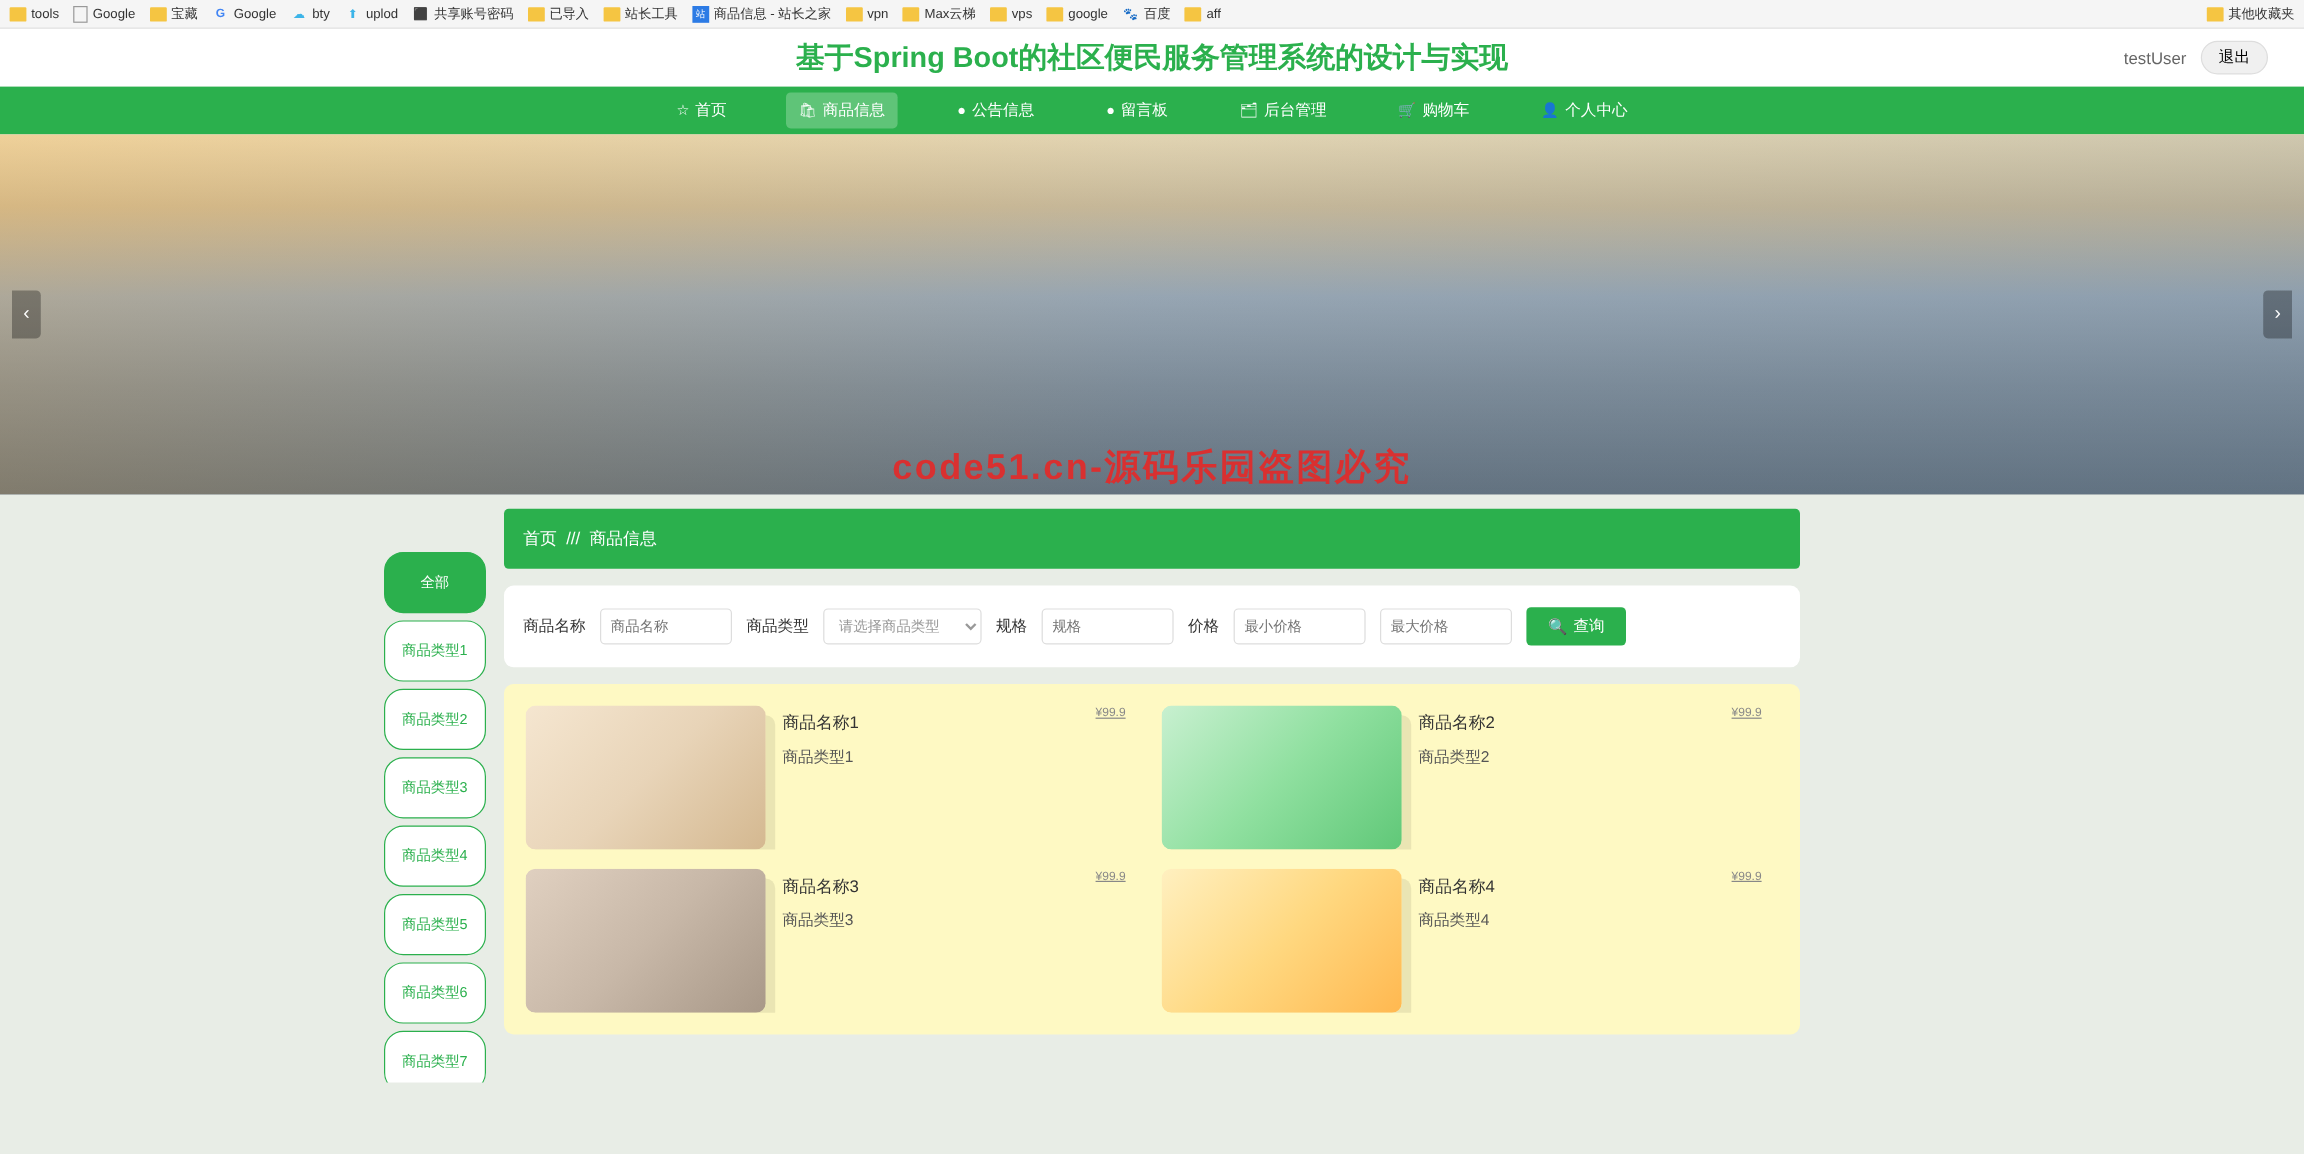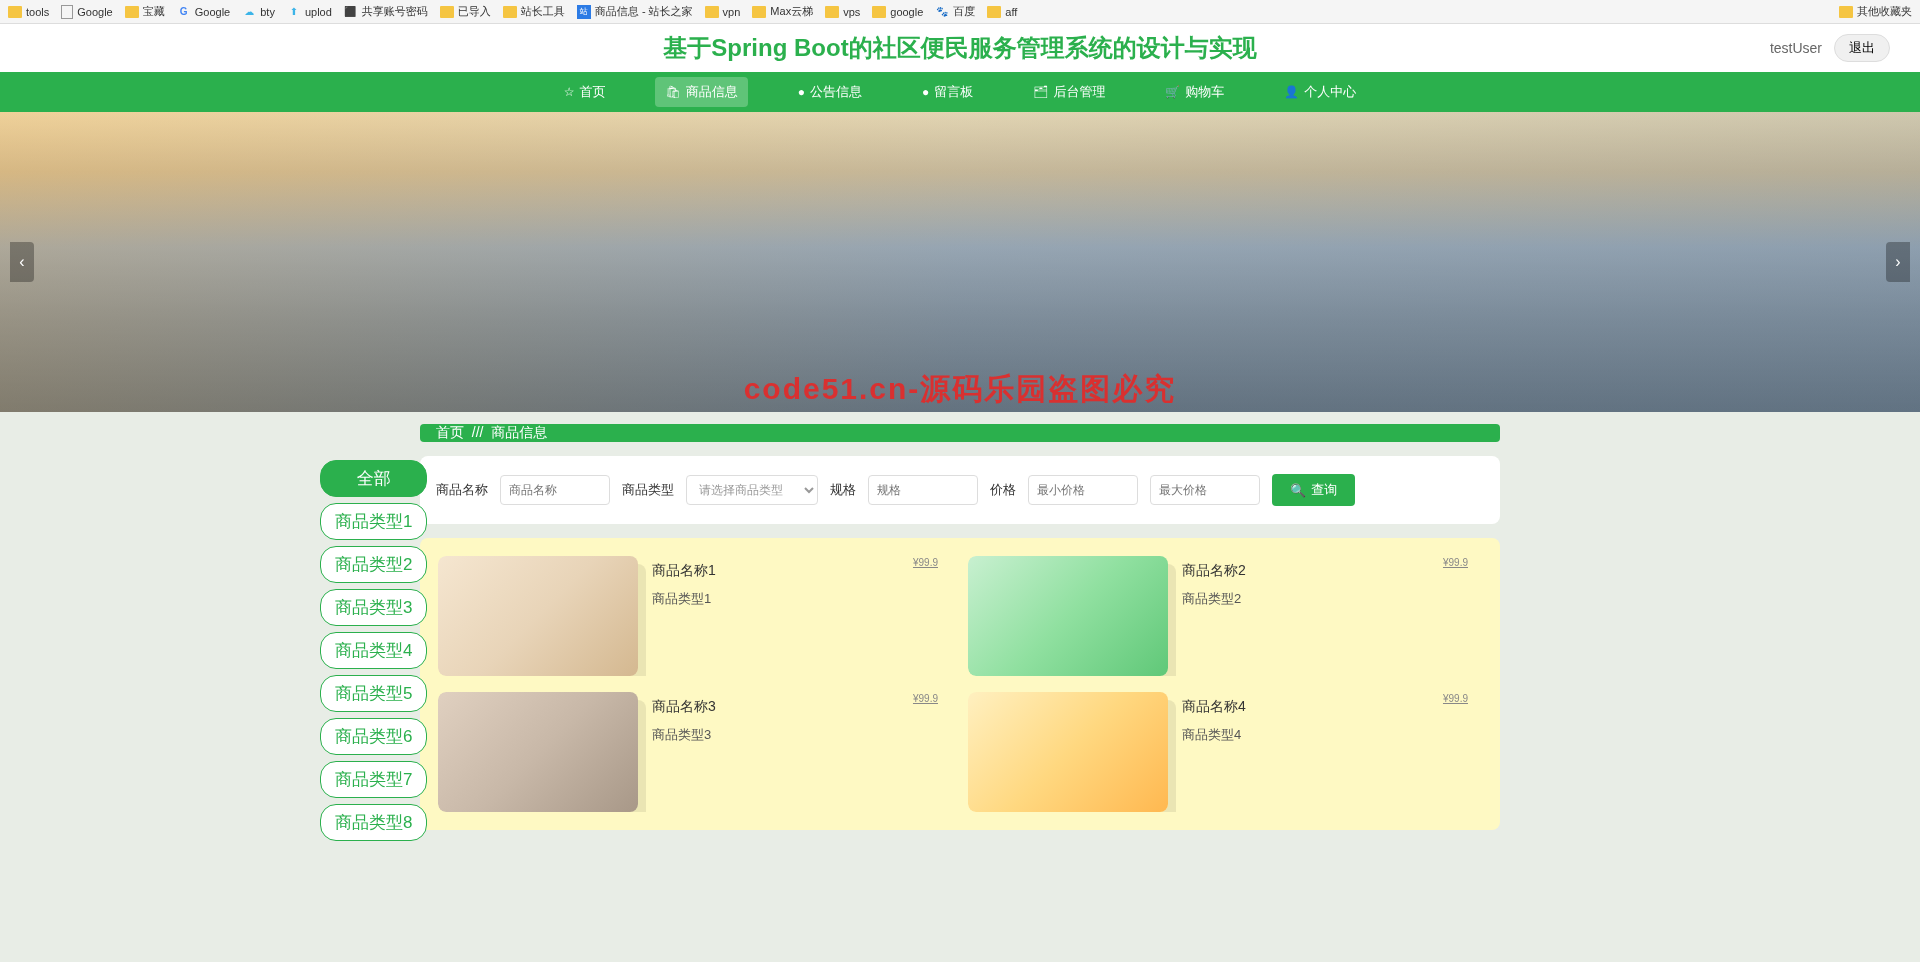--- a/index.html
+++ b/index.html
@@ -31,25 +31,25 @@
     .banner-arrow { position: absolute; top: 50%; transform: translateY(-50%); width: 24px; height: 40px; background: rgba(0,0,0,0.3); color: #fff; display: flex; align-items: center; justify-content: center; cursor: pointer; font-size: 16px; }
     .banner-arrow.left { left: 10px; border-radius: 0 4px 4px 0; }
     .banner-arrow.right { right: 10px; border-radius: 4px 0 0 4px; }
     .watermark { position: absolute; left: 50%; bottom: 2px; transform: translateX(-50%); color: #d93030; font-size: 30px; font-weight: bold; letter-spacing: 2px; }
     
     
     .content-wrap { display: flex; justify-content: center; padding: 0 10px 40px; }
     .content { width: 1080px; position: relative; }
     
     
-    .breadcrumb-bar { background: #2bb04d; color: #fff; padding: 0 16px; border-radius: 4px; margin-top: 12px; font-size: 14px; }
+    .breadcrumb-bar { background: #2bb04d; color: #fff; padding: 16px 16px; border-radius: 4px; margin-top: 12px; font-size: 14px; }
     
     
     .category-list { position: absolute; left: -100px; top: 48px; display: flex; flex-direction: column; gap: 6px; }
-    .category-btn { border: 1px solid #2bb04d; color: #2bb04d; background: #fff; padding: 6px 14px; border-radius: 16px; font-size: 17px; cursor: pointer; text-align: center; min-width: 70px; }
+    .category-btn { border: 1px solid #2bb04d; color: #2bb04d; background: #fff; padding: 16px 14px; border-radius: 16px; font-size: 12px; cursor: pointer; text-align: center; min-width: 70px; }
     .category-btn.active { background: #2bb04d; color: #fff; }
     
     
     .filter-panel { background: #fff; border-radius: 8px; padding: 18px 16px; margin-top: 14px; display: flex; align-items: center; gap: 12px; flex-wrap: wrap; }
     .filter-label { font-size: 13px; color: #333; }
     .filter-input, .filter-select { border: 1px solid #ddd; border-radius: 4px; padding: 6px 8px; font-size: 12px; height: 30px; }
     .filter-input { width: 110px; }
     .filter-select { width: 132px; color: #999; background: #fff; }
     .search-btn { background: #2bb04d; color: #fff; border: none; padding: 7px 18px; border-radius: 4px; cursor: pointer; font-size: 13px; display: flex; align-items: center; gap: 5px; }
     

